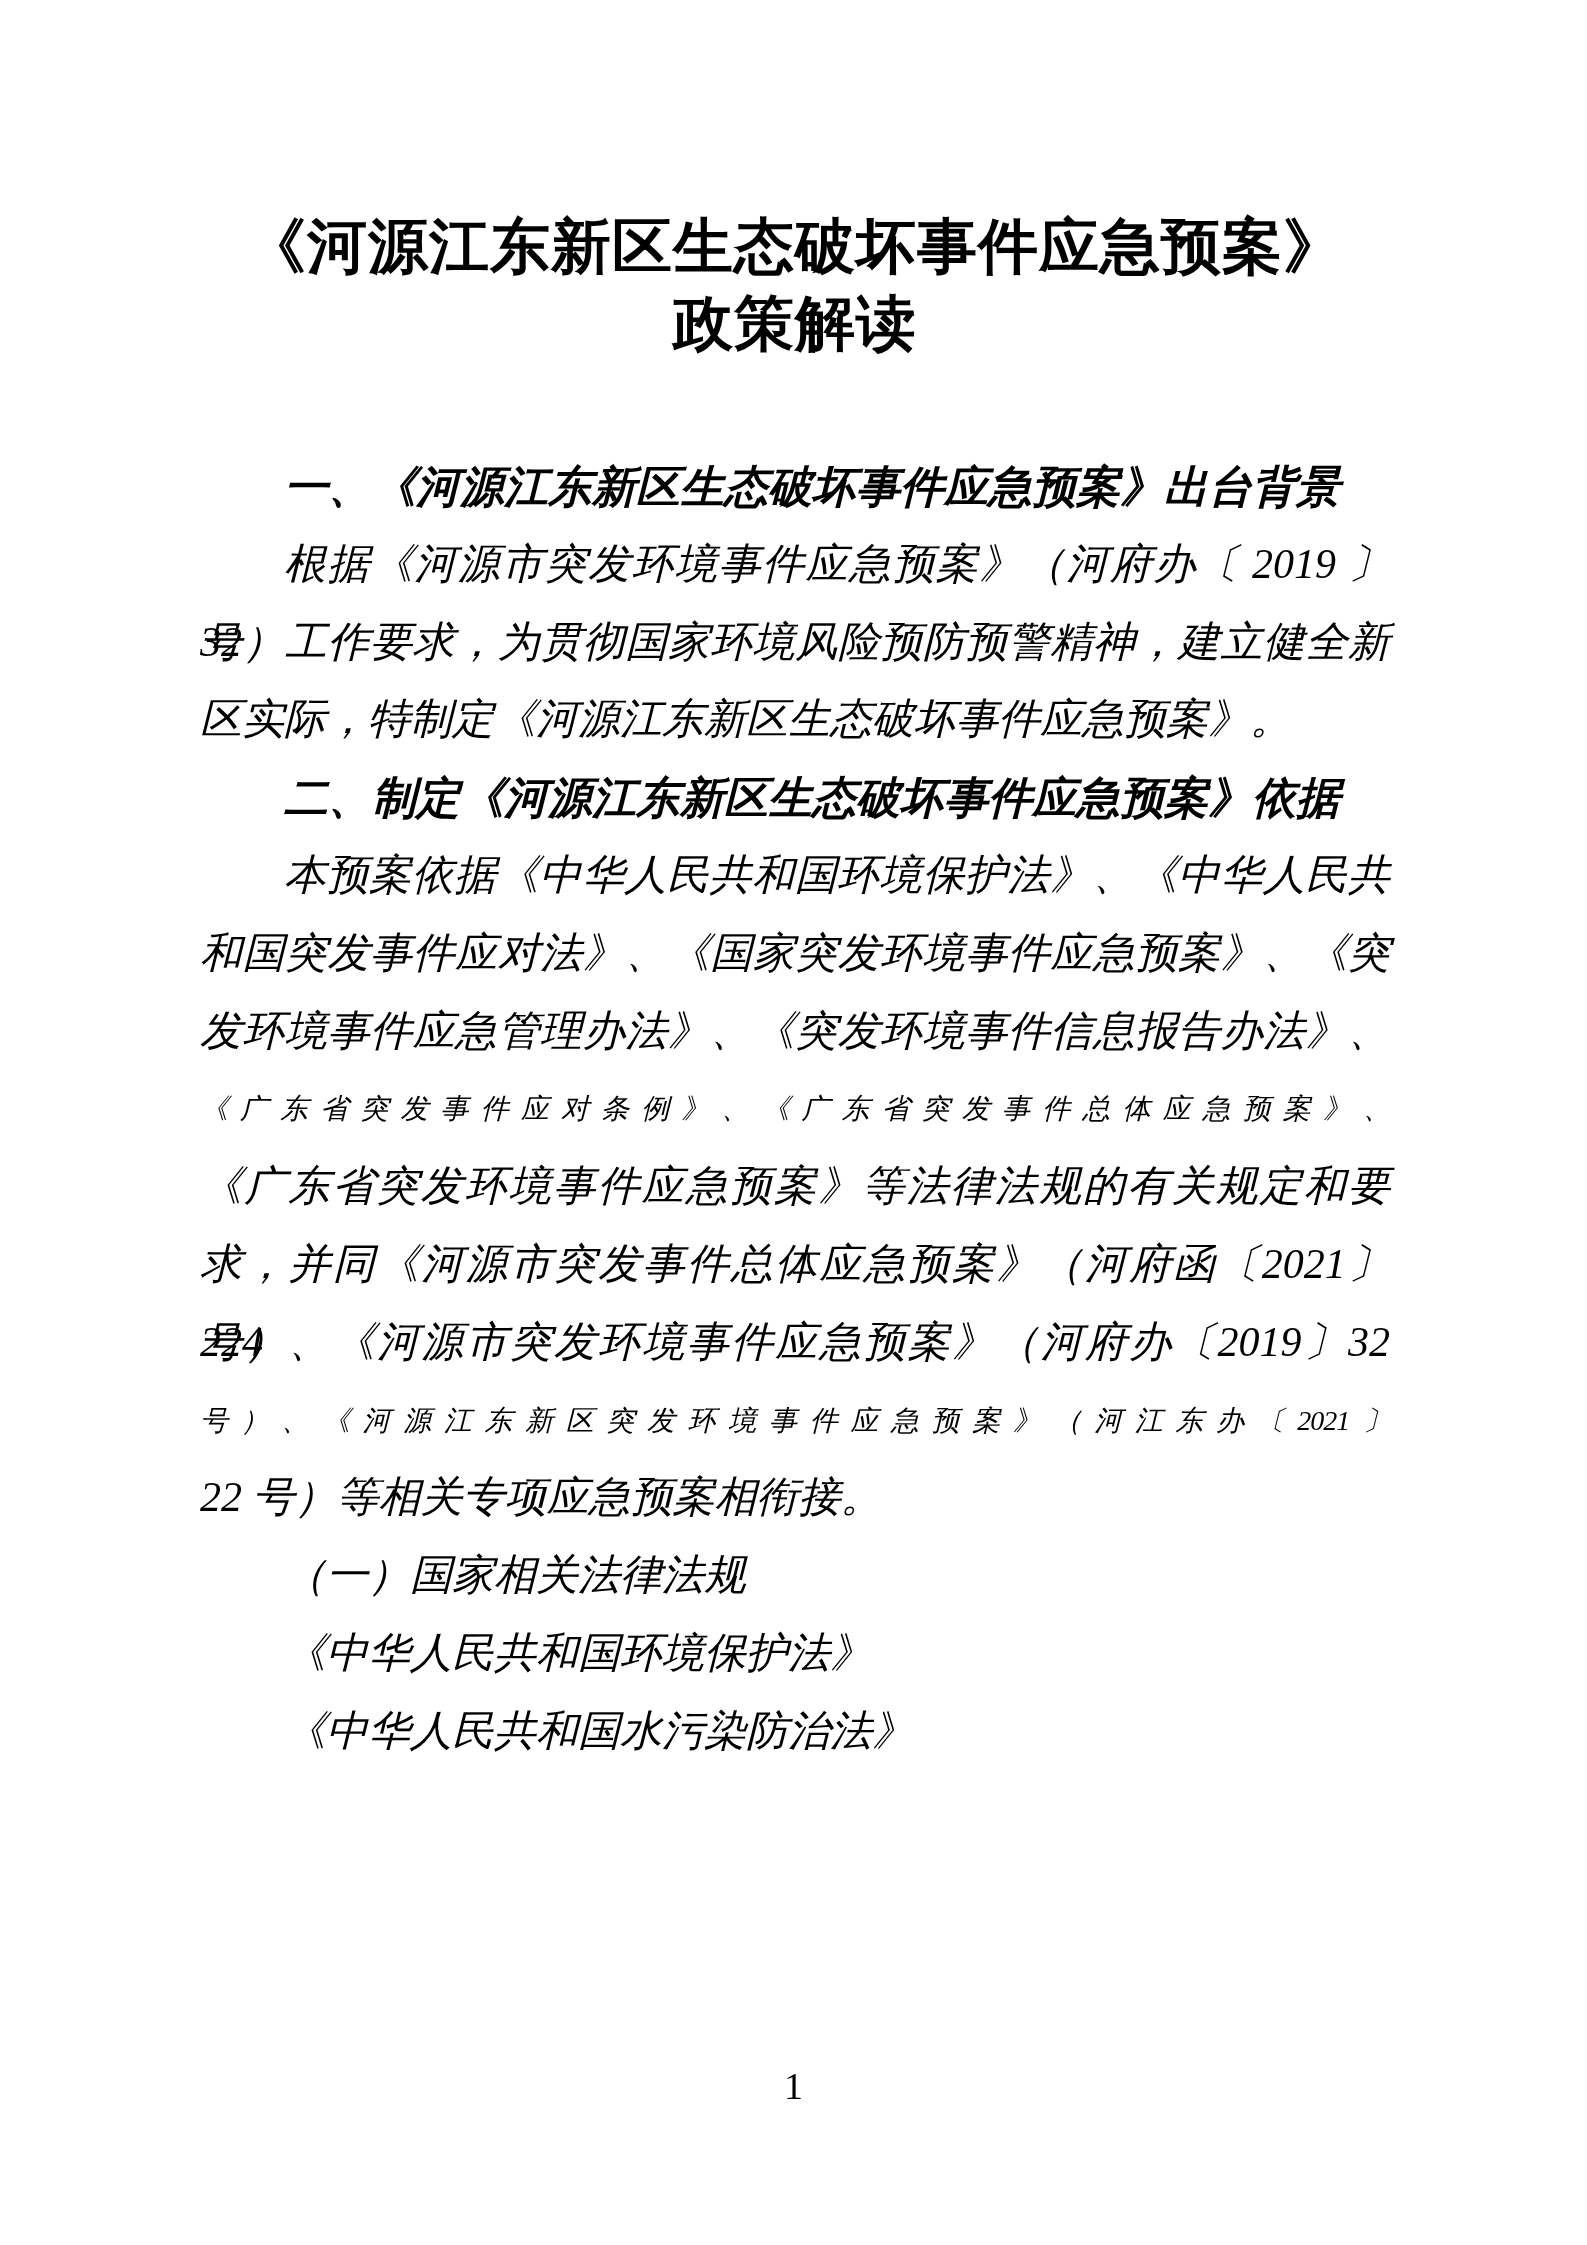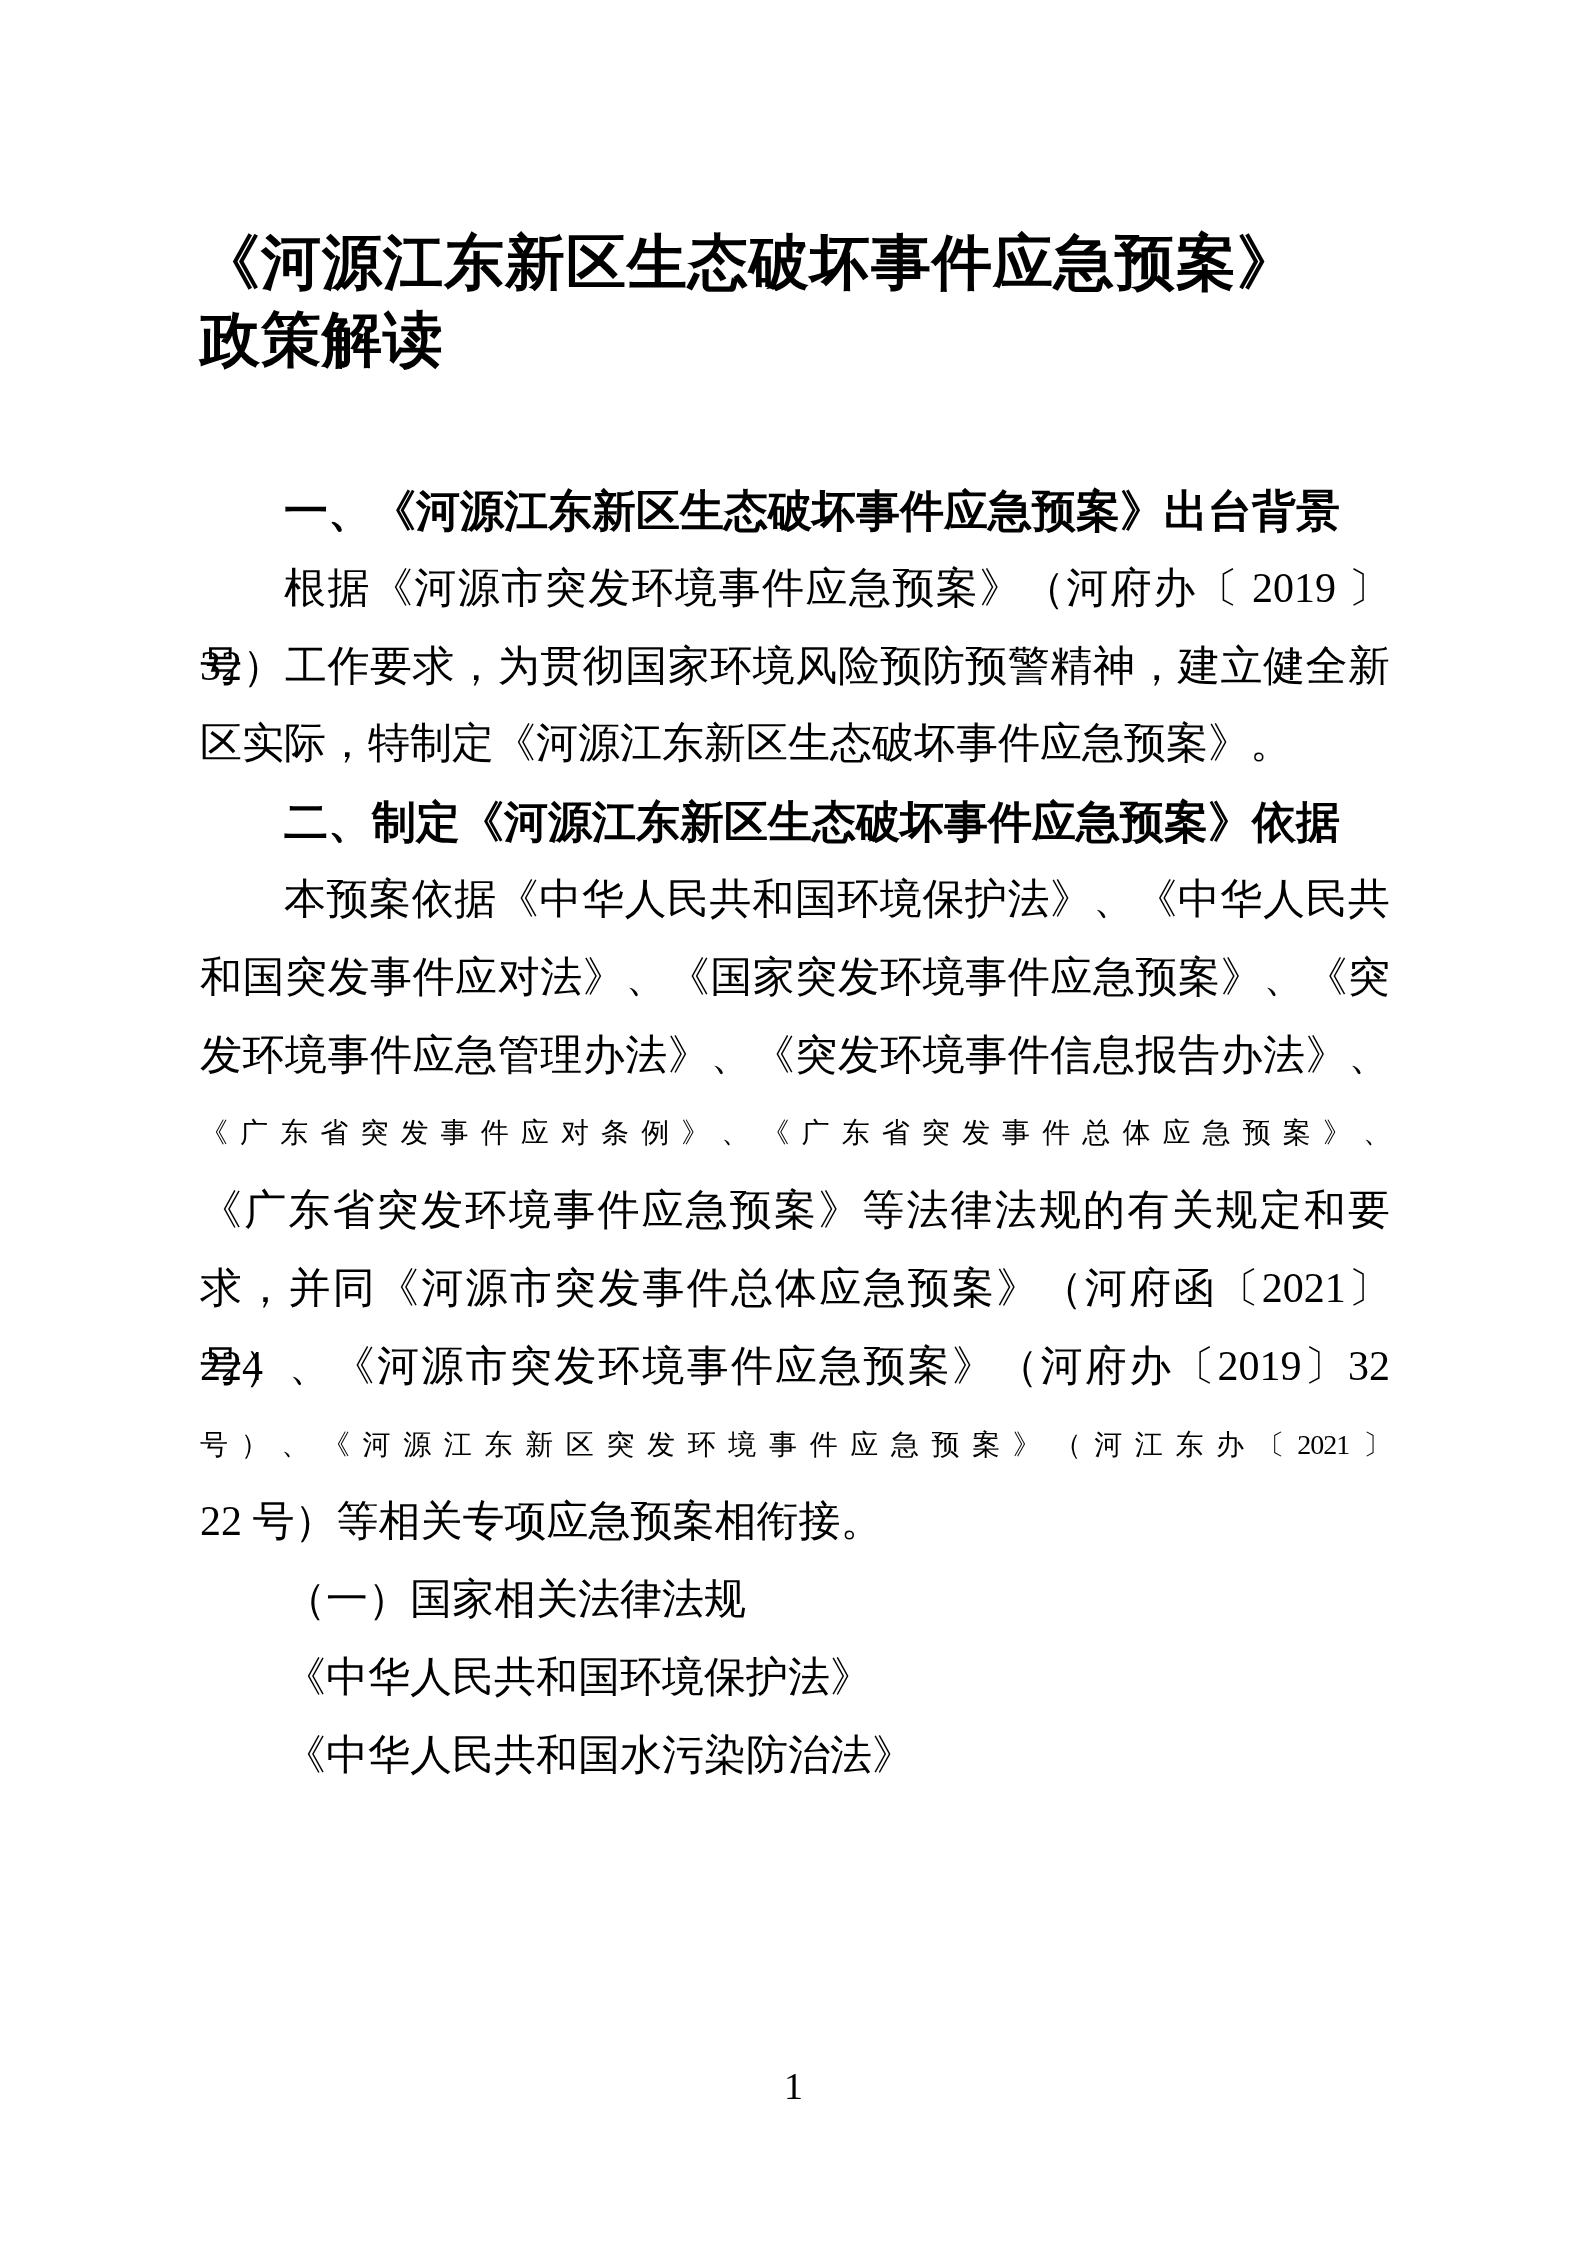--- a/index.html
+++ b/index.html
@@ -11,40 +11,41 @@
     position: relative;
     width: 1587px;
     height: 2245px;
     background: #ffffff;
     color: #000000;
     overflow: hidden;
   }
   
   .title-block {
     position: absolute;
-    top: 224px;
+    top: 208px;
     left: 200px;
     width: 1190px;
-    text-align: left;
+    text-align: center;
     font-family: "Liberation Sans", sans-serif;
     font-weight: bold;
     font-size: 60px;
     line-height: 77px;
     letter-spacing: 1px;
     white-space: nowrap;
   }
   
   .body-block {
     position: absolute;
-    top: 472px;
+    top: 448px;
     left: 200px;
     width: 1190px;
     font-family: "Liberation Serif", "DejaVu Serif", serif;
     font-size: 42px;
     line-height: 77.8px;
+    font-style: italic;
   }
   .ln {
     height: 77.8px;
     white-space: nowrap;
   }
   
   .fill {
     white-space: normal;
     text-align: justify;
     text-align-last: justify;

